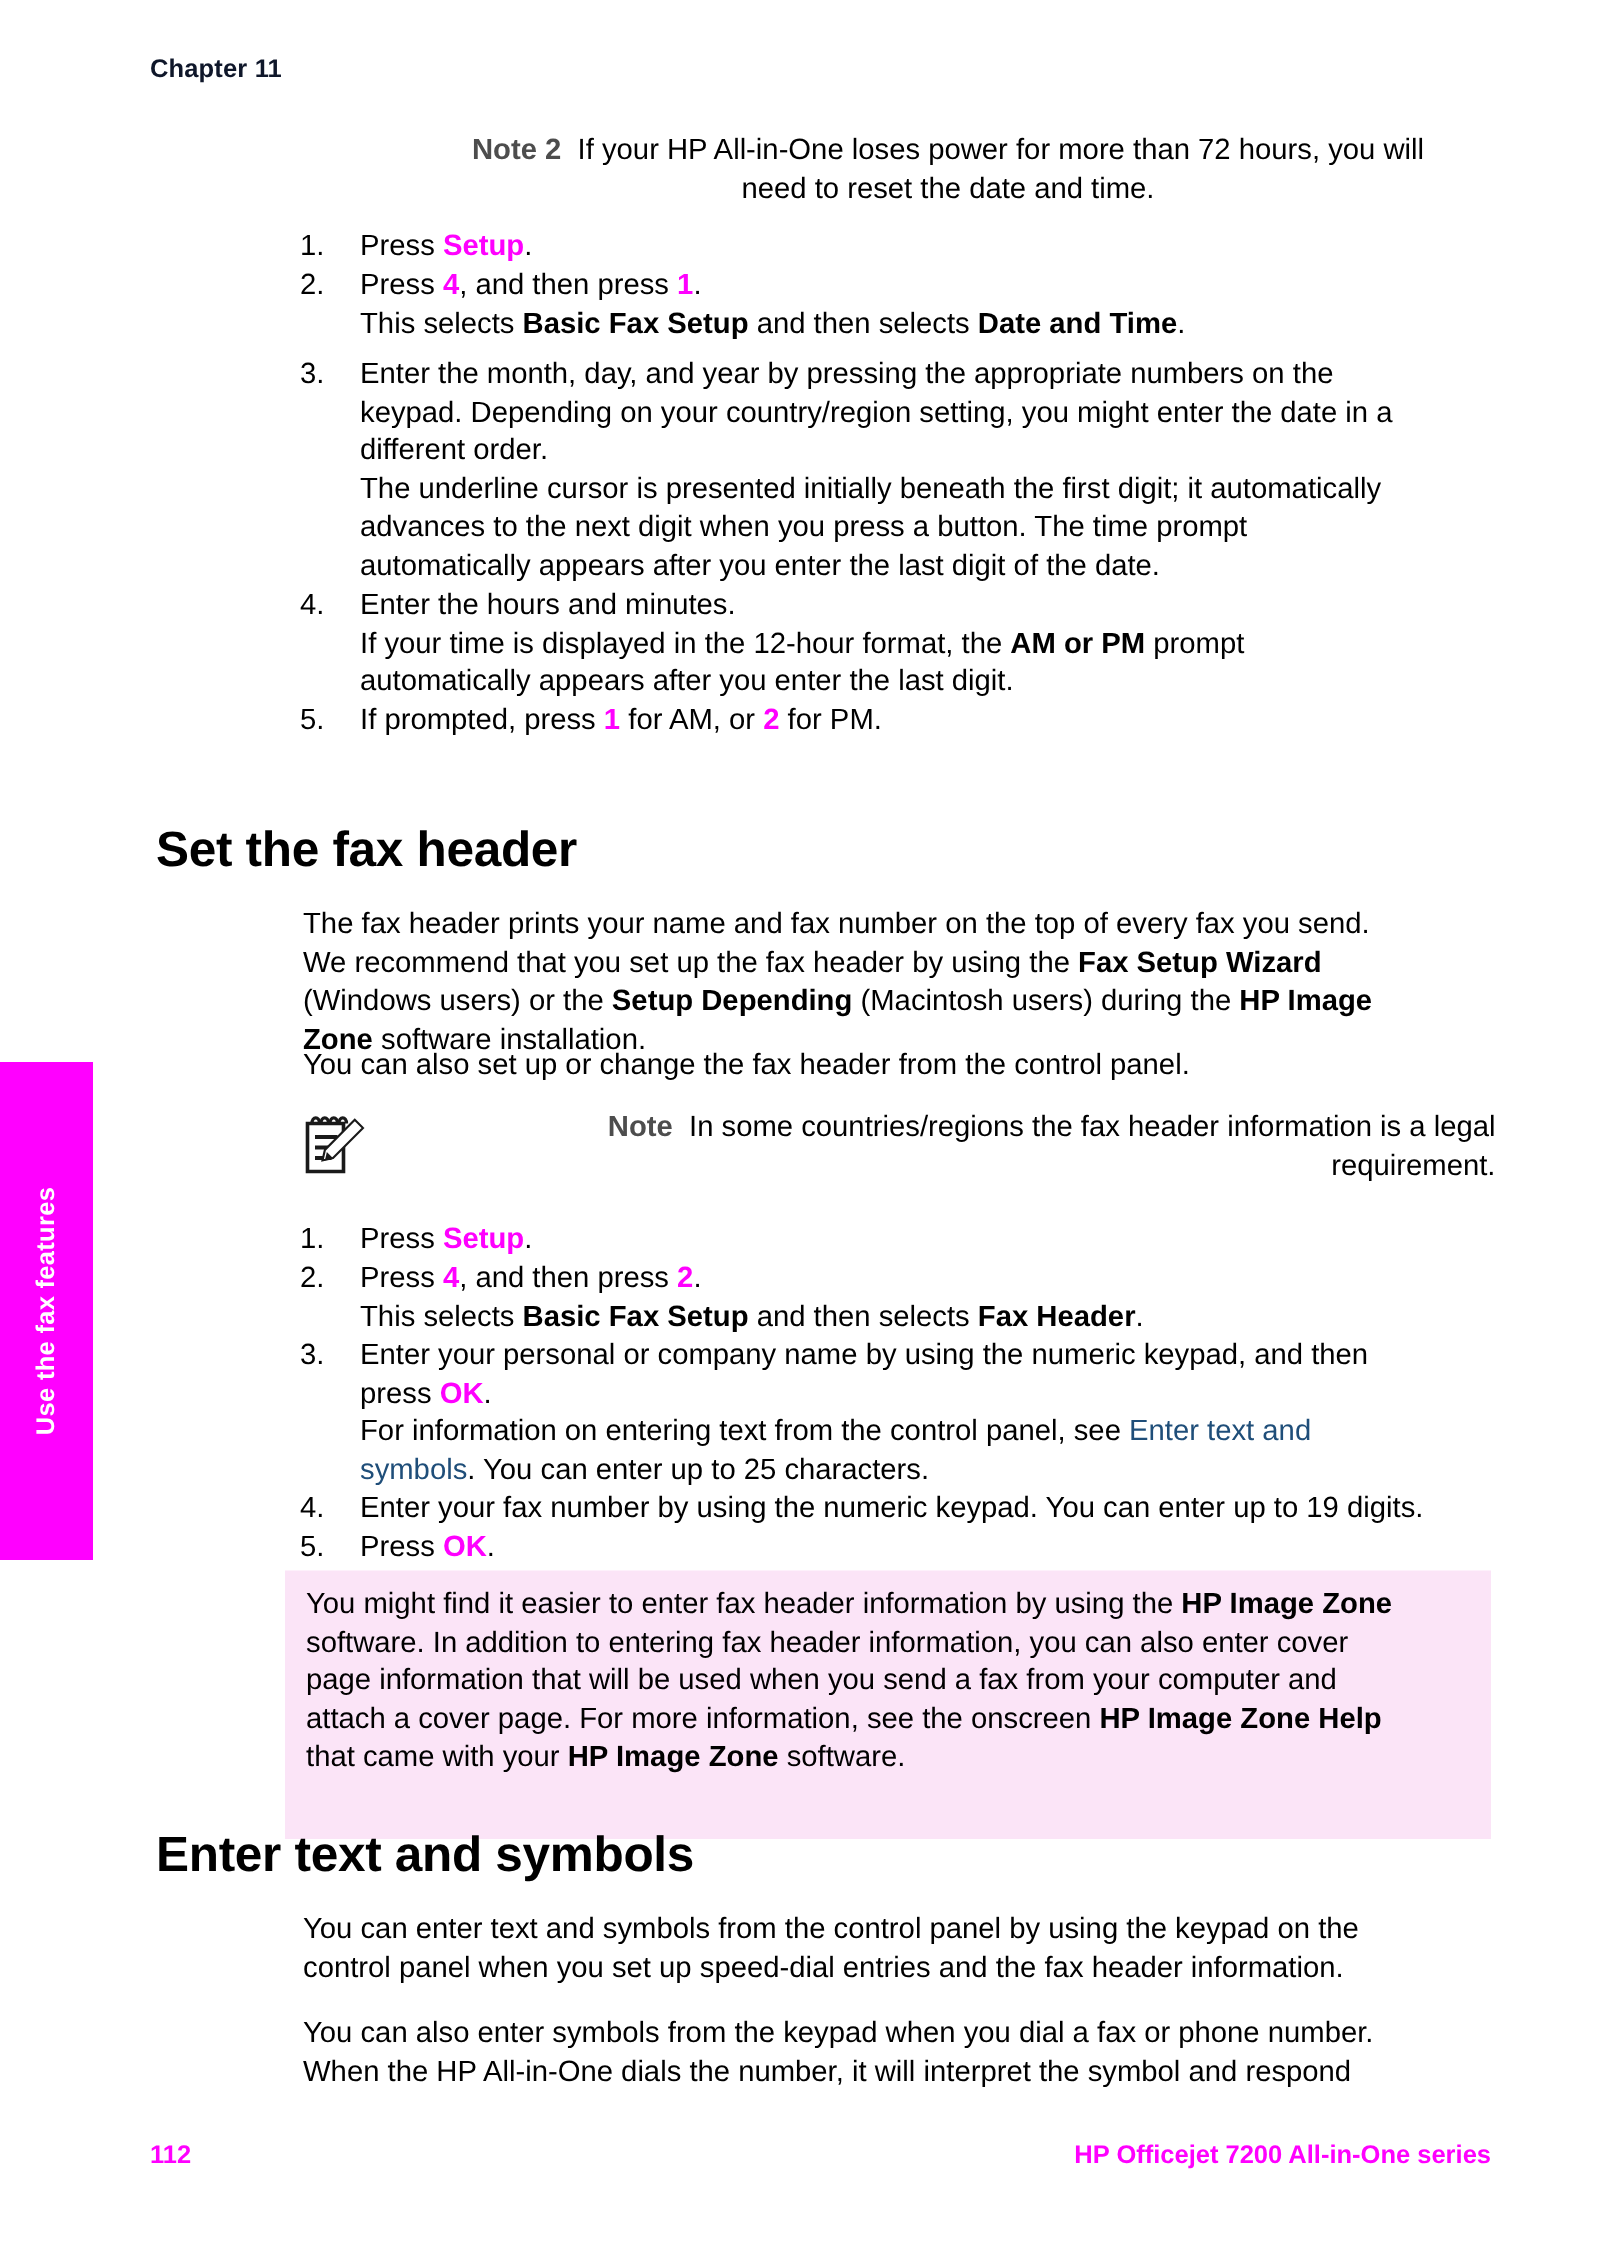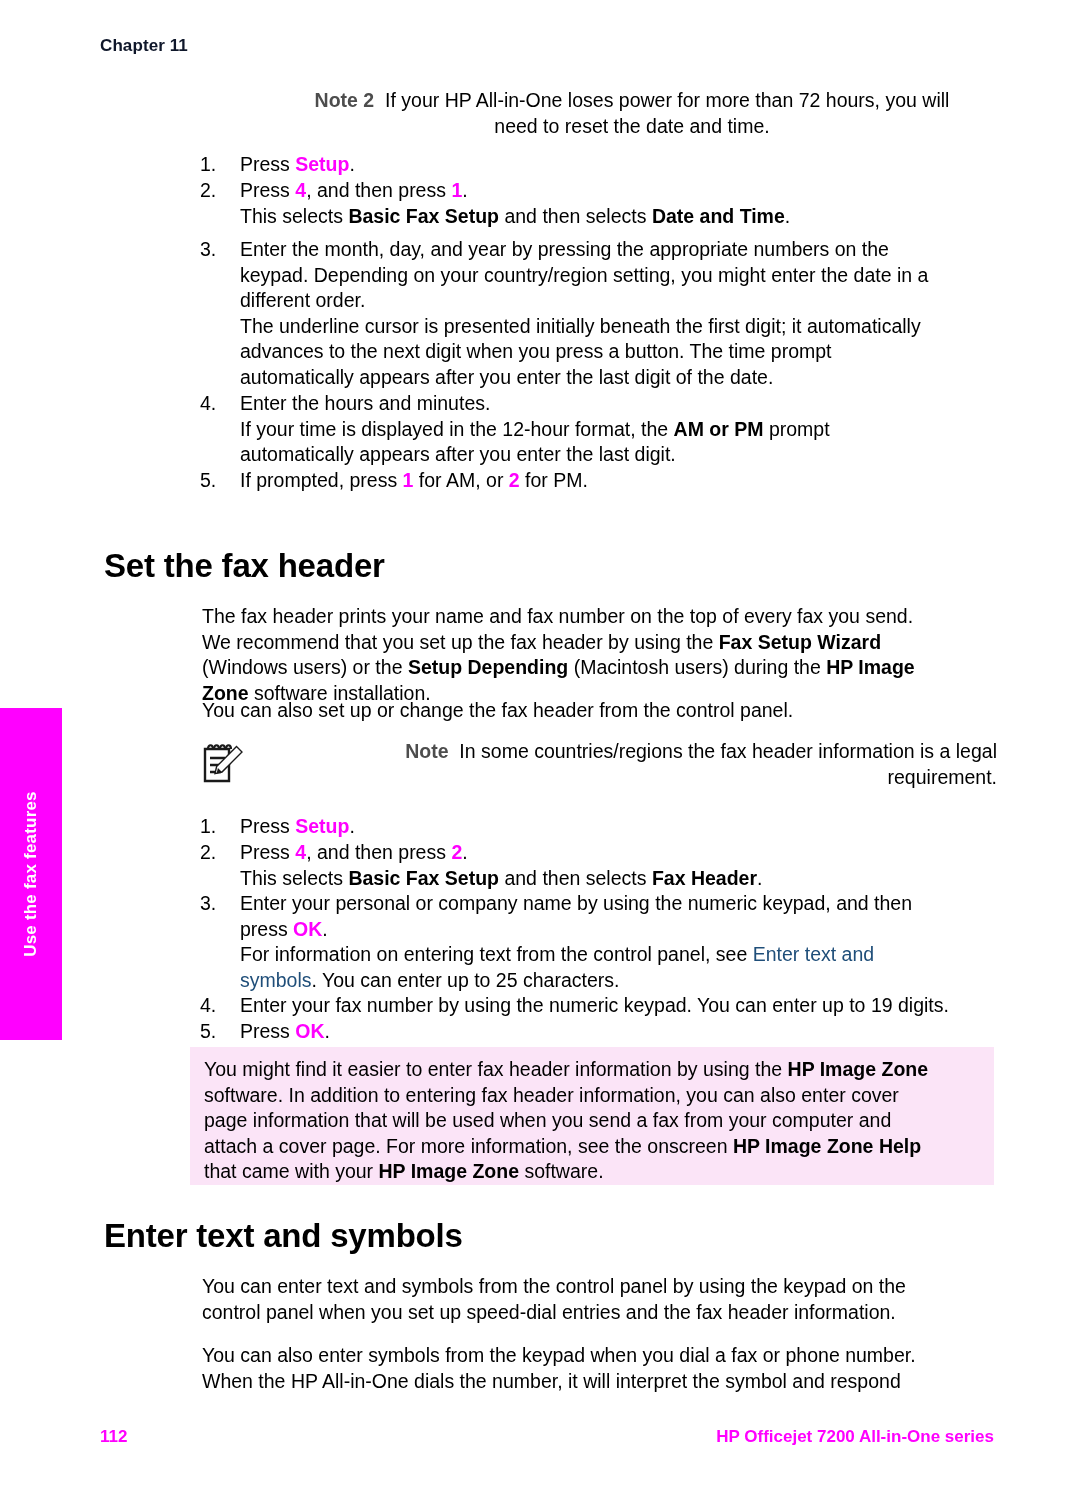--- a/index.html
+++ b/index.html
@@ -112,21 +112,21 @@
     width: 46px;
     height: 48px;
   }
 
   
   .tipbox {
     position: absolute;
     left: 190px;
     top: 1047px;
     width: 804px;
-    height: 138px;
+    height: 179px;
     background: #fbe4f7;
   }
   .tipbox-text {
     position: absolute;
     left: 14px;
     top: 10px;
     width: 780px;
     font-size: 19.5px;
     line-height: 25.6px;
     color: #000;

